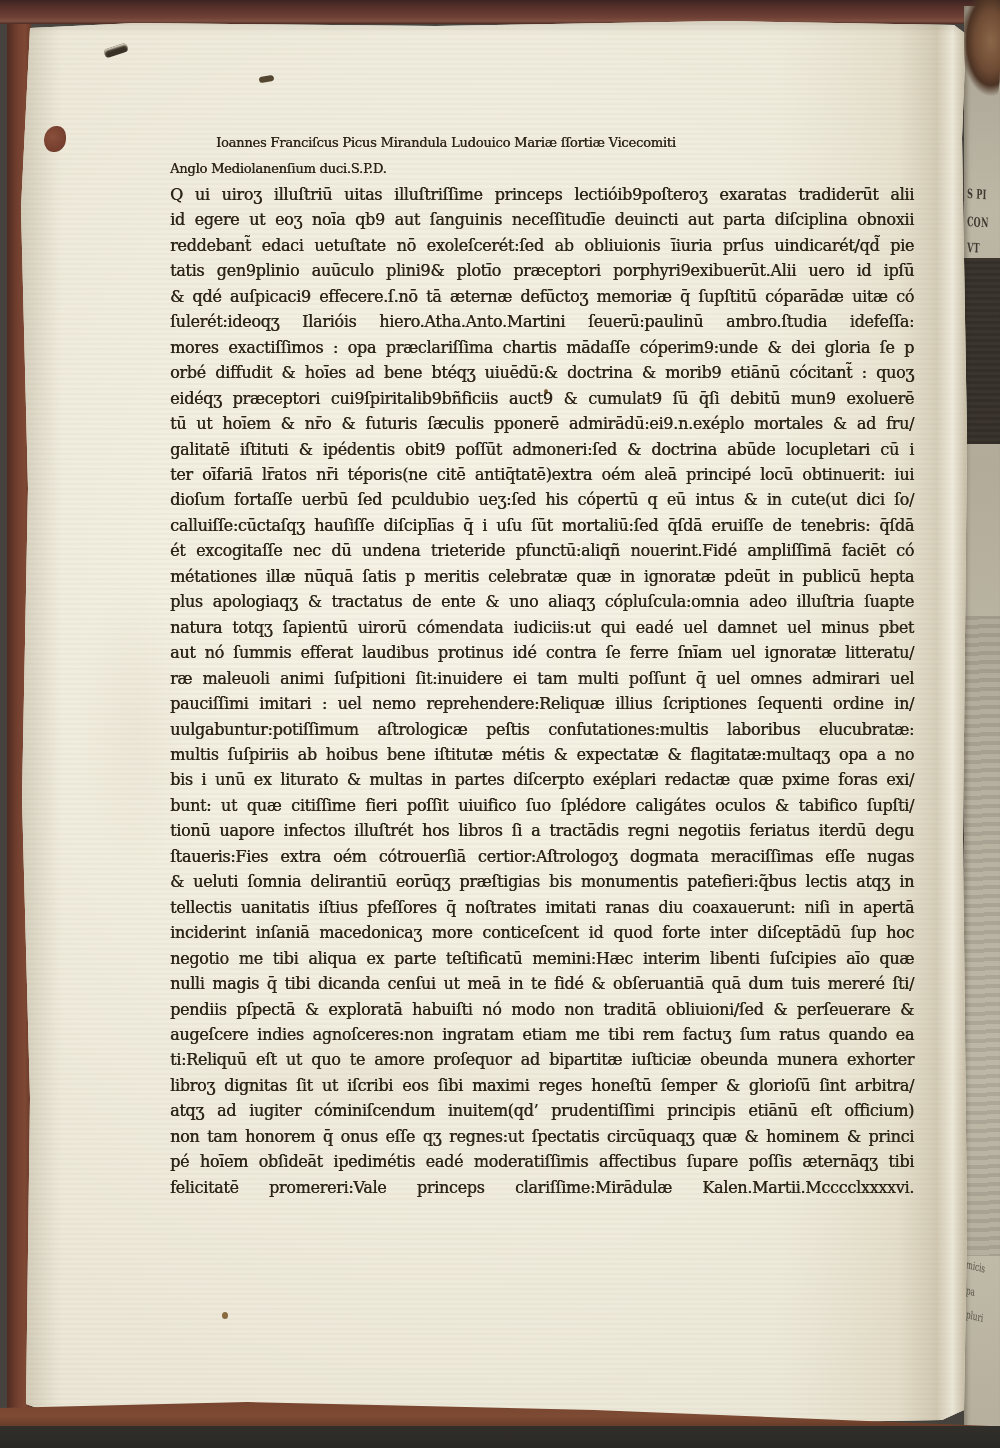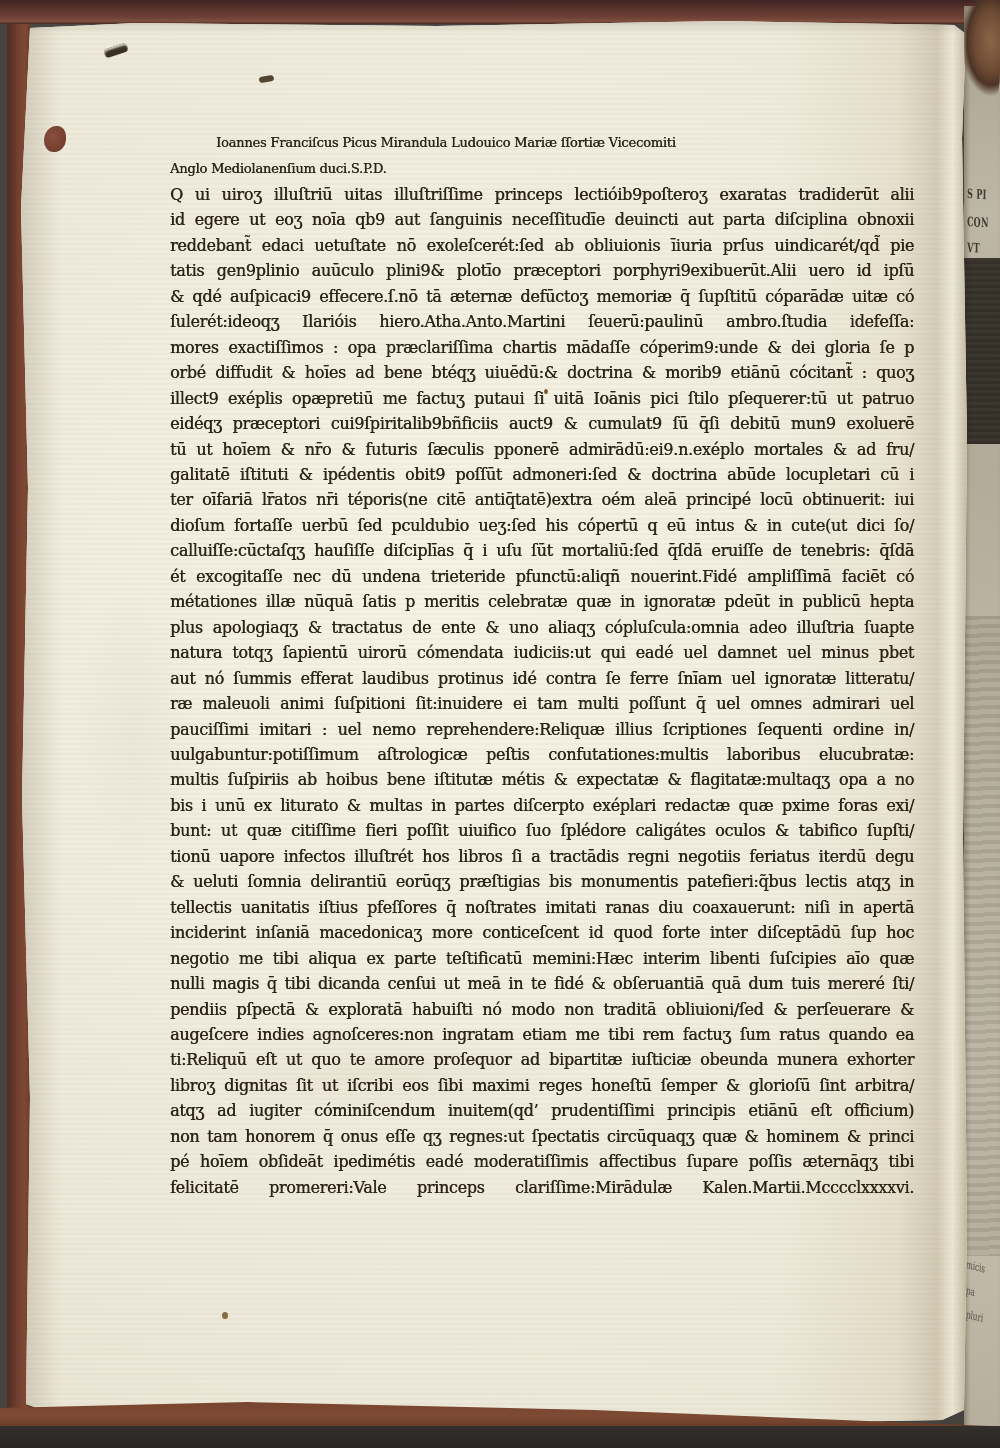--- a/index.html
+++ b/index.html
@@ -105,39 +105,39 @@
       <div class="hline first">Ioannes Franciſcus Picus Mirandula Ludouico Mariæ ſſortiæ Vicecomiti</div>
       <div class="hline">Anglo Mediolanenſium duci.S.P.D.</div>
       <div class="bline">Q ui uiroʒ illuſtriū uitas illuſtriſſime princeps lectióib9poſteroʒ exaratas tradiderūt alii</div>
       <div class="bline">id egere ut eoʒ noīa qb9 aut ſanguinis neceſſitudīe deuincti aut parta diſciplina obnoxii</div>
       <div class="bline">reddebant̃ edaci uetuſtate nō exoleſcerét:ſed ab obliuionis īiuria prſus uindicarét/qd̃ pie</div>
       <div class="bline">tatis gen9plinio auūculo plini9&amp; plotīo præceptori porphyri9exibuerūt.Alii uero id ipſū</div>
       <div class="bline">&amp; qdé auſpicaci9 effecere.ſ.nō tā æternæ defūctoʒ memoriæ q̄ ſupſtitū cóparādæ uitæ có</div>
       <div class="bline">ſulerét:ideoqʒ Ilarióis hiero.Atha.Anto.Martini ſeuerū:paulinū ambro.ſtudia idefeſſa:</div>
       <div class="bline">mores exactiſſimos : opa præclariſſima chartis mādaſſe cóperim9:unde &amp; dei gloria ſe p</div>
       <div class="bline">orbé diffudit &amp; hoīes ad bene btéqʒ uiuēdū:&amp; doctrina &amp; morib9 etiānū cócitant̃ : quoʒ</div>
-      <div class="bline">illect9 exéplis opæpretiū me factuʒ putaui ſi uitā Ioānis pici ſtilo pſequerer:tū ut patruo</div>
       <div class="bline">eidéqʒ præceptori cui9ſpiritalib9bñficiis auct9 &amp; cumulat9 ſū q̄ſi debitū mun9 exoluerē</div>
       <div class="bline">tū ut hoīem &amp; nr̄o &amp; futuris ſæculis pponerē admirādū:ei9.n.exéplo mortales &amp; ad fru/</div>
       <div class="bline">galitatē iſtituti &amp; ipédentis obit9 poſſūt admoneri:ſed &amp; doctrina abūde locupletari cū i</div>
       <div class="bline">ter oīfariā lr̄atos nr̄i téporis(ne citē antiq̄tatē)extra oém aleā principé locū obtinuerit: iui</div>
       <div class="bline">dioſum fortaſſe uerbū ſed pculdubio ueʒ:ſed his cópertū q eū intus &amp; in cute(ut dici ſo/</div>
       <div class="bline">calluiſſe:cūctaſqʒ hauſiſſe diſciplīas q̄ i uſu ſūt mortaliū:ſed q̄ſdā eruiſſe de tenebris: q̄ſdā</div>
       <div class="bline">ét excogitaſſe nec dū undena trieteride pfunctū:aliqñ nouerint.Fidé ampliſſimā faciēt có</div>
       <div class="bline">métationes illæ nūquā ſatis p meritis celebratæ quæ in ignoratæ pdeūt in publicū hepta</div>
       <div class="bline">plus apologiaqʒ &amp; tractatus de ente &amp; uno aliaqʒ cópluſcula:omnia adeo illuſtria ſuapte</div>
       <div class="bline">natura totqʒ ſapientū uirorū cómendata iudiciis:ut qui eadé uel damnet uel minus pbet</div>
       <div class="bline">aut nó ſummis efferat laudibus protinus idé contra ſe ferre ſnīam uel ignoratæ litteratu/</div>
       <div class="bline">ræ maleuoli animi ſuſpitioni ſit:inuidere ei tam multi poſſunt q̄ uel omnes admirari uel</div>
       <div class="bline">pauciſſimi imitari : uel nemo reprehendere:Reliquæ illius ſcriptiones ſequenti ordine in/</div>
       <div class="bline">uulgabuntur:potiſſimum aſtrologicæ peſtis confutationes:multis laboribus elucubratæ:</div>
       <div class="bline">multis ſuſpiriis ab hoibus bene iſtitutæ métis &amp; expectatæ &amp; flagitatæ:multaqʒ opa a no</div>
       <div class="bline">bis i unū ex liturato &amp; multas in partes diſcerpto exéplari redactæ quæ pxime foras exi/</div>
       <div class="bline">bunt: ut quæ citiſſime fieri poſſit uiuifico ſuo ſplédore caligátes oculos &amp; tabifico ſupſti/</div>
       <div class="bline">tionū uapore infectos illuſtrét hos libros ſi a tractādis regni negotiis feriatus iterdū degu</div>
+      <div class="bline">ſtaueris:Fies extra oém cótrouerſiā certior:Aſtrologoʒ dogmata meraciſſimas eſſe nugas</div>
       <div class="bline">&amp; ueluti ſomnia delirantiū eorūqʒ præſtigias bis monumentis patefieri:q̃bus lectis atqʒ in</div>
       <div class="bline">tellectis uanitatis iſtius pfeſſores q̄ noſtrates imitati ranas diu coaxauerunt: niſi in apertā</div>
       <div class="bline">inciderint inſaniā macedonicaʒ more conticeſcent id quod forte inter diſceptādū ſup hoc</div>
       <div class="bline">negotio me tibi aliqua ex parte teſtificatū memini:Hæc interim libenti ſuſcipies aīo quæ</div>
       <div class="bline">nulli magis q̄ tibi dicanda cenſui ut meā in te fidé &amp; obſeruantiā quā dum tuis mereré ſti/</div>
       <div class="bline">pendiis pſpectā &amp; exploratā habuiſti nó modo non traditā obliuioni/ſed &amp; perſeuerare &amp;</div>
       <div class="bline">augeſcere indies agnoſceres:non ingratam etiam me tibi rem factuʒ ſum ratus quando ea</div>
       <div class="bline">ti:Reliquū eſt ut quo te amore proſequor ad bipartitæ iuſticiæ obeunda munera exhorter</div>
       <div class="bline">libroʒ dignitas ſit ut iſcribi eos ſibi maximi reges honeſtū ſemper &amp; glorioſū ſint arbitra/</div>
       <div class="bline">atqʒ ad iugiter cóminiſcendum inuitem(qd’ prudentiſſimi principis etiānū eſt officium)</div>

